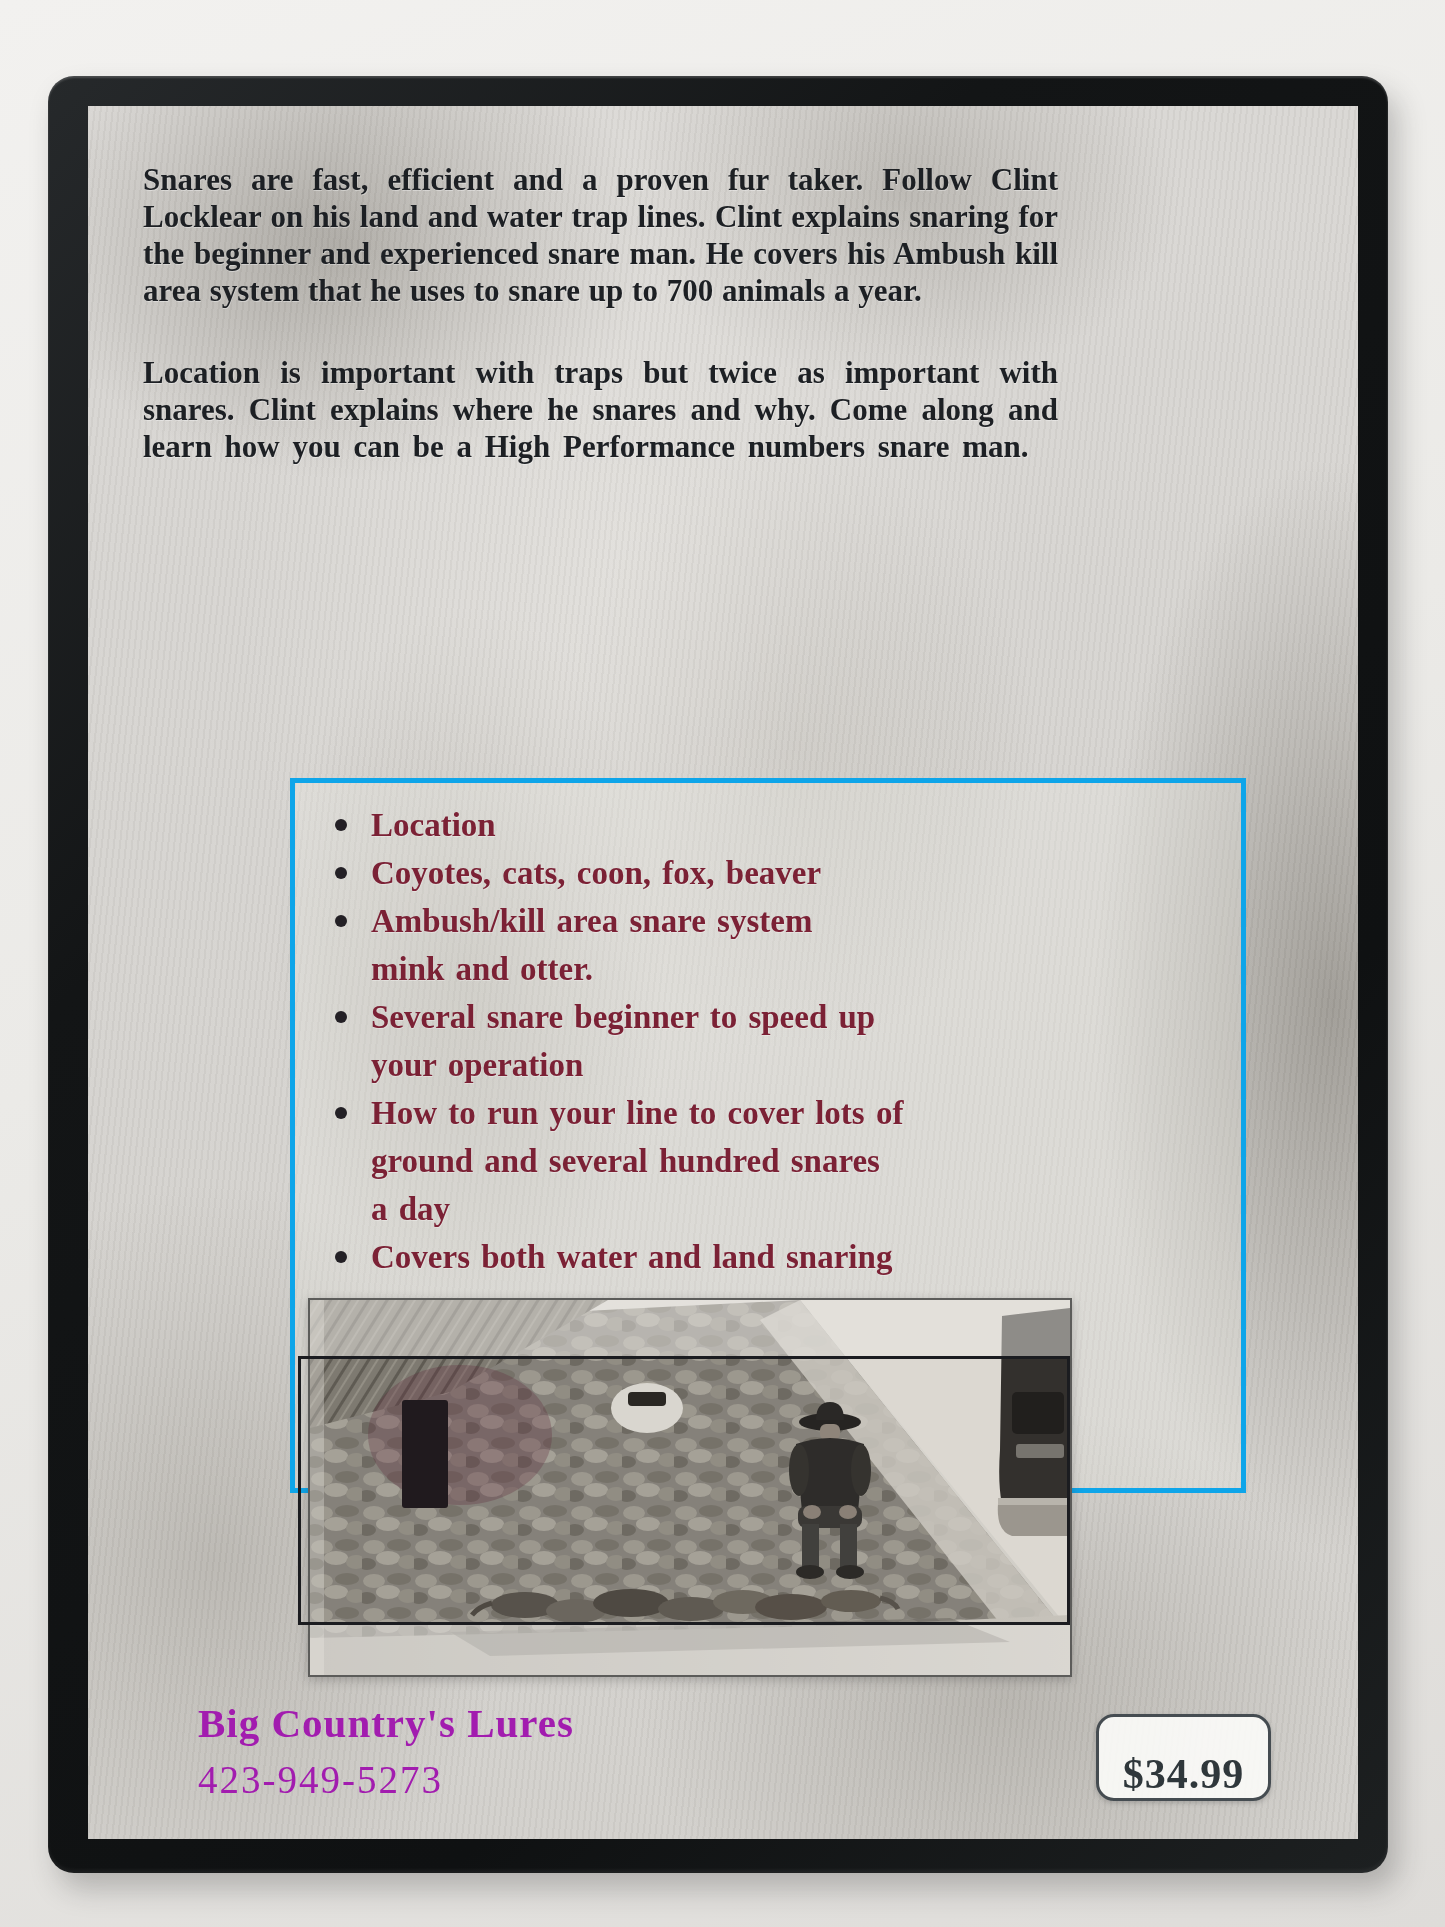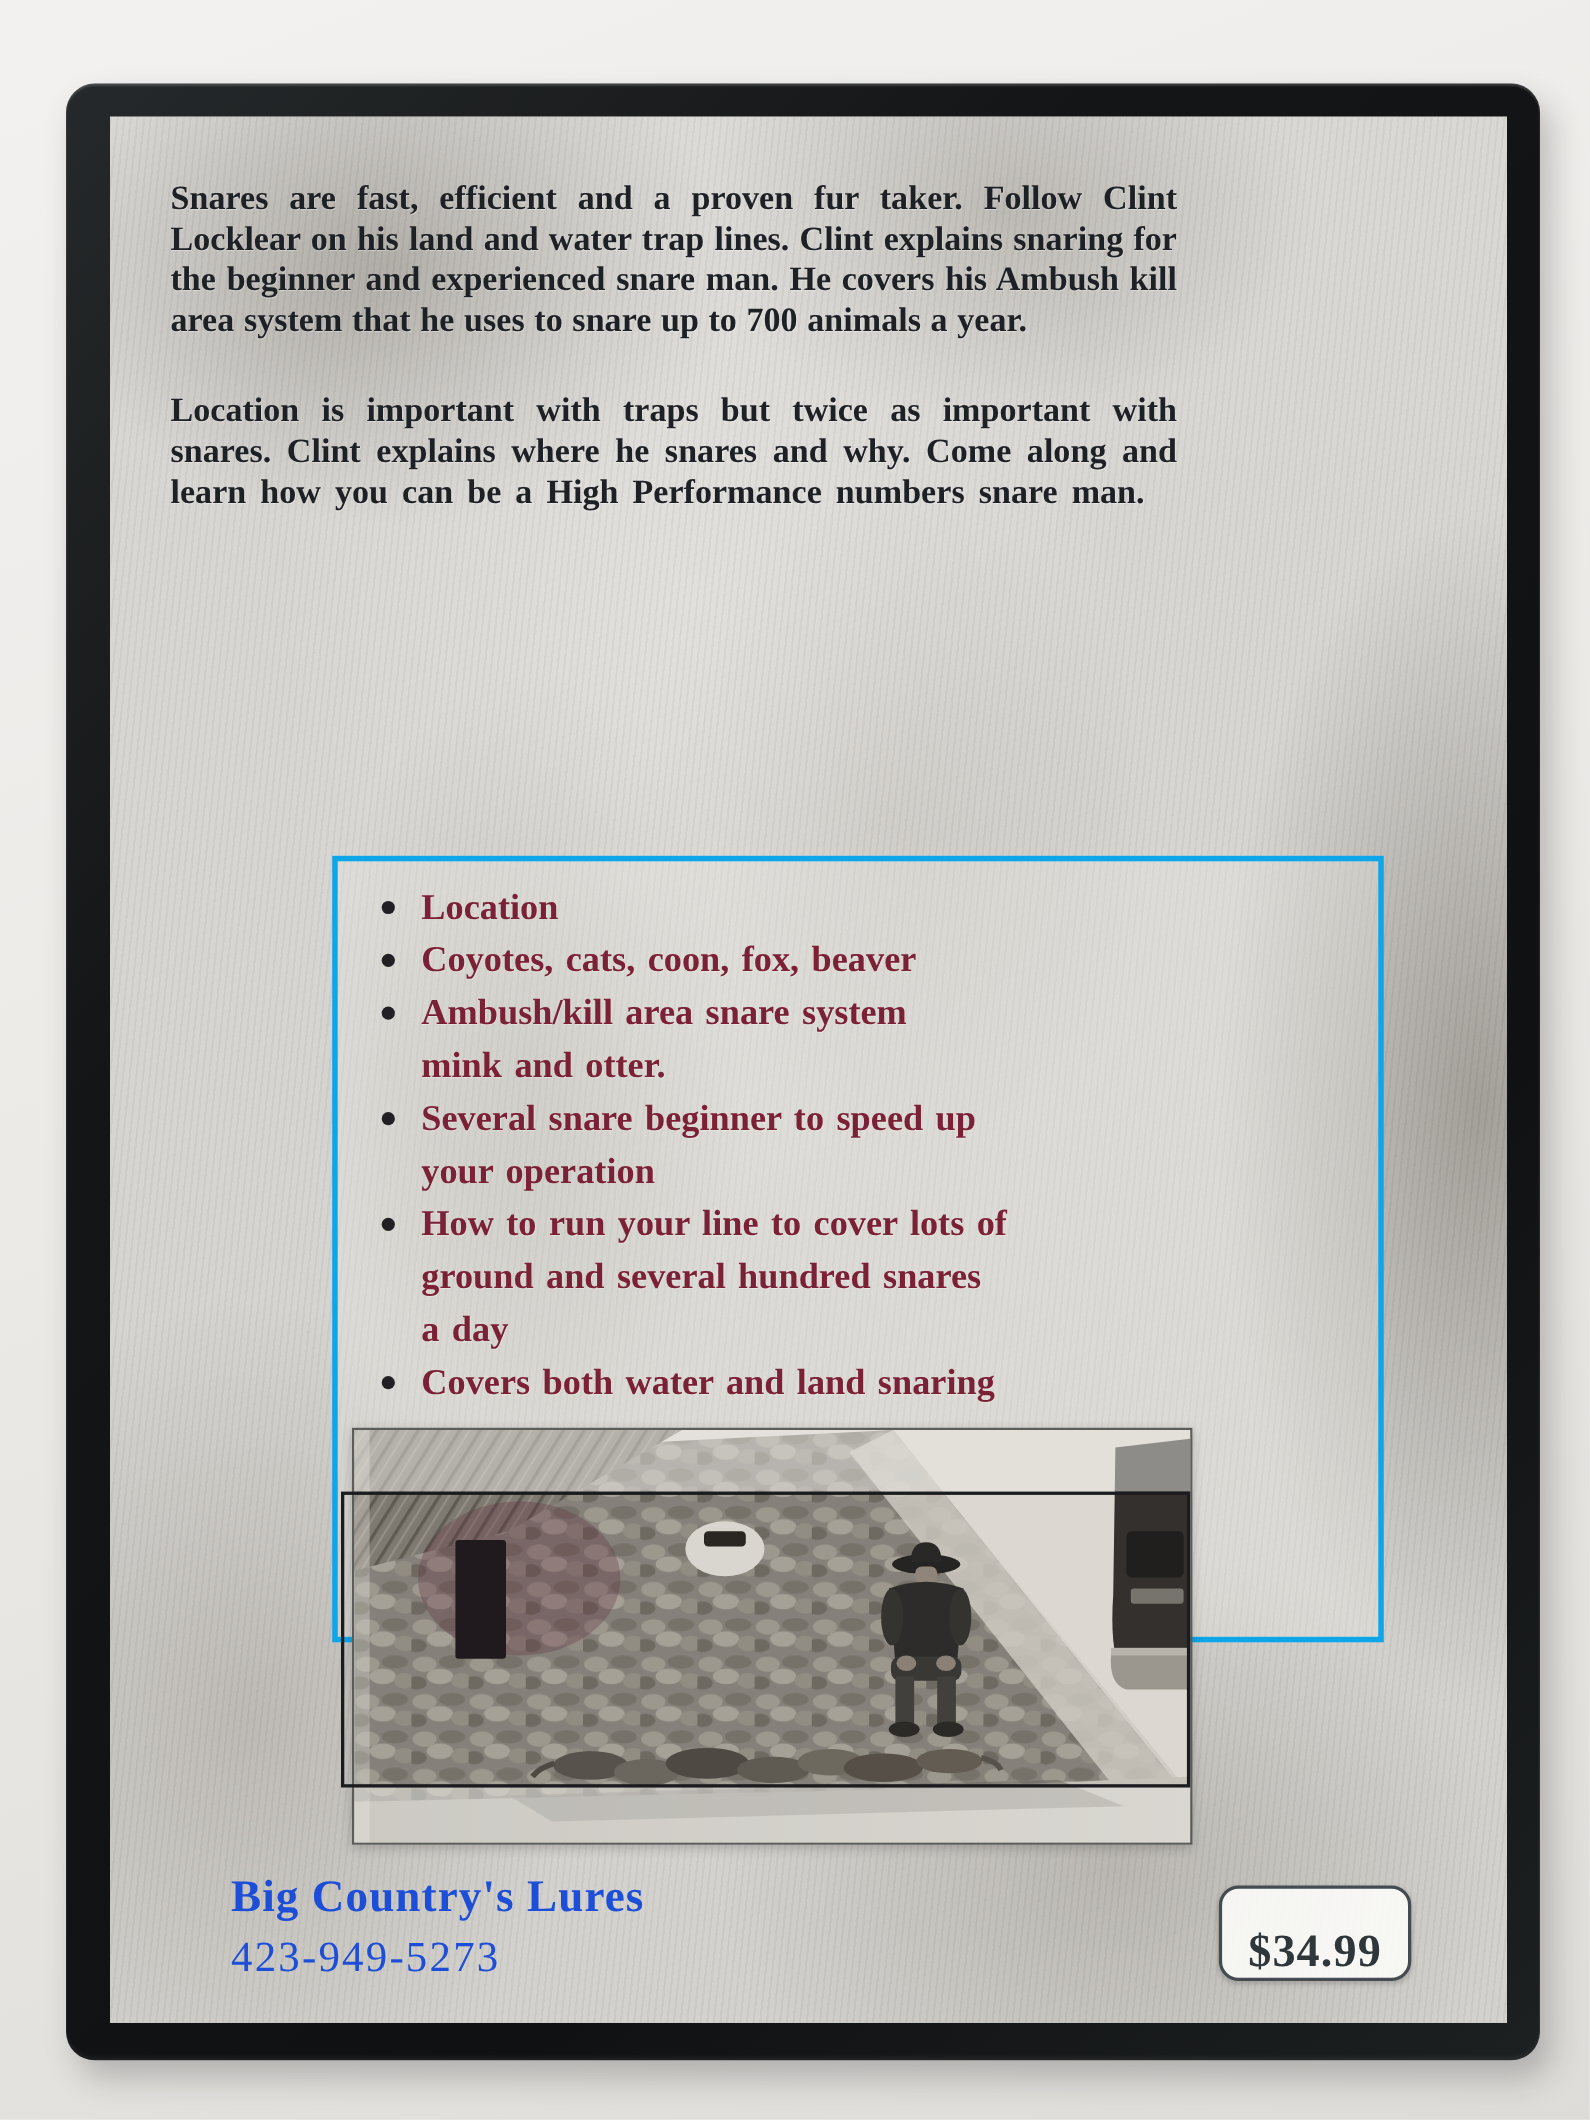--- a/index.html
+++ b/index.html
@@ -4,21 +4,21 @@
 <style>
   html,body{margin:0;padding:0;}
   body{
     width:1445px;height:1927px;position:relative;overflow:hidden;
     background:linear-gradient(160deg,#f2f1ef 0%,#ebeae7 45%,#dedcd9 100%);
     font-family:"Liberation Serif", serif;
   }
   .stage{position:absolute;inset:0;}
   
   .case{
-    position:absolute;left:60px;top:76px;width:1340px;height:1797px;
+    position:absolute;left:48px;top:76px;width:1340px;height:1797px;
     background:linear-gradient(135deg,#26292b 0%,#131516 30%,#0f1112 70%,#1d2021 100%);
     border-radius:26px;
     box-shadow:10px 16px 28px rgba(40,40,40,0.25), inset 0 2px 2px rgba(255,255,255,0.18), inset 0 -3px 4px rgba(255,255,255,0.06);
     padding:30px 30px 34px 40px;box-sizing:border-box;
   }
   
   .insert{
     position:relative;width:1270px;height:1733px;overflow:hidden;
     background-color:#d6d4d0;
     box-shadow:inset 0 0 6px rgba(0,0,0,0.25);
@@ -69,21 +69,21 @@
     position:absolute;left:220px;top:1192px;width:760px;height:375px;
     border:2px solid #5c5c5a;box-sizing:content-box;
     box-shadow:0 3px 10px rgba(30,30,30,0.25);
   }
   .photo-wrap svg{display:block;width:760px;height:375px;}
   .inner-frame{
     position:absolute;left:-12px;top:56px;width:772px;height:269px;
     border:3px solid #1b1c20;box-sizing:border-box;pointer-events:none;
   }
   
-  .brand-block{position:absolute;left:110px;top:1593px;color:#1d4ed8;}
+  .brand-block{position:absolute;left:110px;top:1593px;color:#a21caf;}
   .brand-name{font-size:41px;font-weight:700;letter-spacing:1px;}
   .brand-phone{font-size:39px;font-weight:400;letter-spacing:2px;margin-top:10px;}
   .price-tag{
     position:absolute;left:1008px;top:1608px;width:175px;height:87px;
     border:3px solid #454c51;border-radius:18px;box-sizing:border-box;
     background:rgba(253,253,251,0.88);
     display:flex;align-items:flex-end;justify-content:center;
     box-shadow:0 2px 5px rgba(60,60,60,0.25);
   }
   .price-text{font-size:42px;font-weight:700;color:#2f373b;letter-spacing:1px;}

